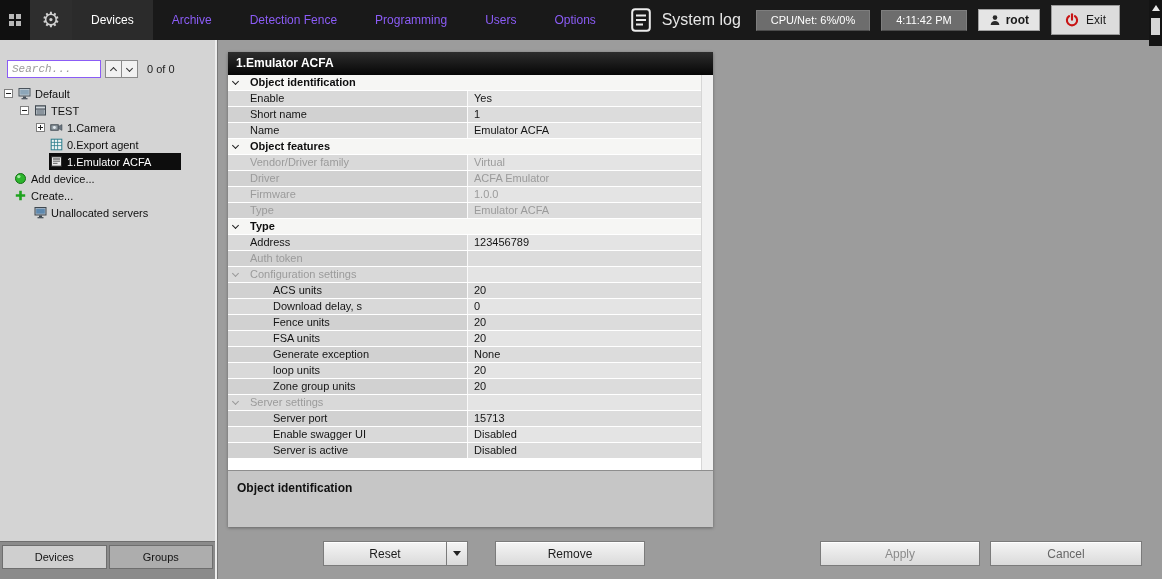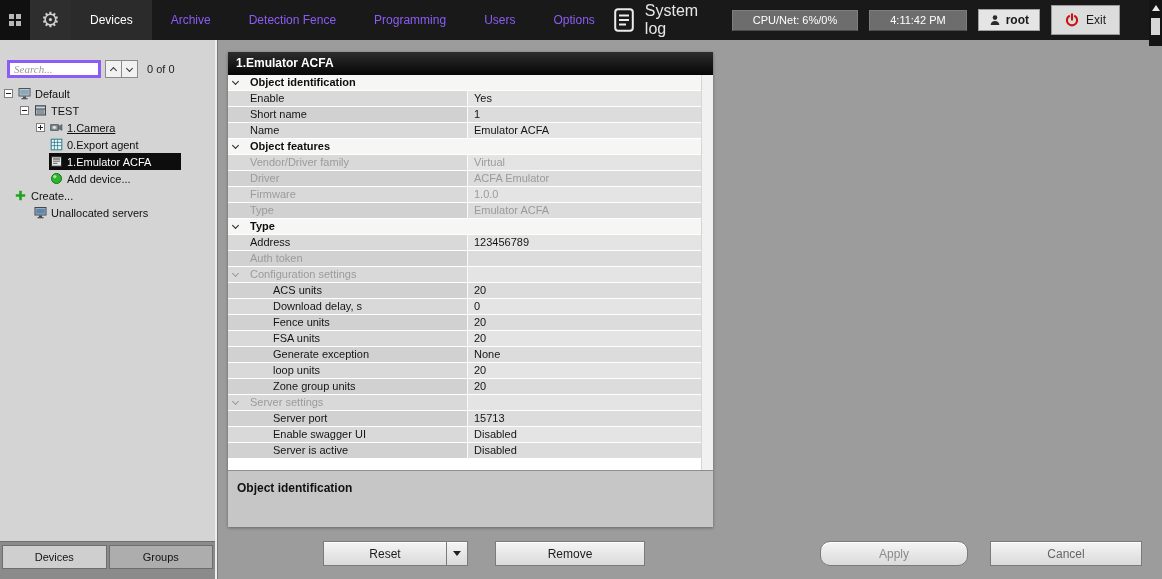--- a/index.html
+++ b/index.html
@@ -17,32 +17,32 @@
   .grid4{display:grid;grid-template-columns:5px 5px;grid-gap:2px;}
   .grid4 i{width:5px;height:5px;background:#b8b8b8;}
   .gear-btn{width:42px;background:#2e2e2e;display:flex;align-items:center;justify-content:center;cursor:pointer;}
   .gear{font-size:21px;color:#cfcfcf;font-family:"DejaVu Sans",sans-serif;line-height:1;}
   .tabs{display:flex;align-items:stretch;}
   .tab{padding:0 19px;line-height:40px;font-size:12px;color:#8b5cf6;cursor:pointer;white-space:nowrap;}
   .tab.active{background:#2b2b2b;color:#fff;}
   .tb-right{margin-left:auto;display:flex;align-items:center;gap:11px;padding-right:42px;}
   .syslog-icon{display:flex;align-items:center;cursor:pointer;}
   .syslog-label{font-size:16px;color:#e6e6e6;cursor:pointer;margin-right:4px;}
-  .badge{background:#6d6d6d;border:1px solid #7e7e7e;border-bottom-color:#4c4c4c;color:#fff;font-size:11px;height:21px;line-height:19px;padding:0 20px;white-space:nowrap;}
+  .badge{background:#6d6d6d;border:1px solid #7e7e7e;border-bottom-color:#4c4c4c;color:#fff;font-size:11px;height:21px;line-height:19px;padding:0 14px;white-space:nowrap;}
   .user-badge{background:#e5e5e5;border:1px solid #a0a0a0;color:#1a1a1a;height:22px;display:flex;align-items:center;gap:5px;padding:0 10px;font-size:12px;font-weight:600;cursor:pointer;}
   .exit-btn{background:#dcdcdc;border:1px solid #9a9a9a;height:30px;display:flex;align-items:center;gap:7px;padding:0 13px;font-size:12px;color:#1a1a1a;cursor:pointer;font-family:inherit;}
   .scrollstrip{position:absolute;right:0;top:0;width:13px;height:46px;background:#141414;}
   .scroll-up{width:0;height:0;border-left:4px solid transparent;border-right:4px solid transparent;border-bottom:6px solid #e8e8e8;margin:5px auto 0;}
   .scroll-thumb{width:9px;height:17px;background:#d6d6d6;margin:7px auto 0;}
 
   
   .sidebar{position:absolute;left:0;top:40px;width:215px;bottom:0;background:#d4d4d4;}
   .v-divider{position:absolute;left:215px;top:40px;bottom:0;width:3px;background:#ededed;border-right:1px solid #787878;}
   .search-row{display:flex;align-items:center;padding:20px 6px 0 7px;}
-  .search-input{width:94px;height:18px;border:3px solid #8b5cf6;font-family:Liberation Serif, serif;font-size:11px;padding:0 4px;color:#333;background:#fff;outline:none;}
+  .search-input{width:94px;height:18px;border:1px solid #8b5cf6;font-family:Liberation Mono, monospace;font-size:11px;padding:0 4px;color:#333;background:#fff;outline:none;}
   .search-input::placeholder{color:#9a9a9a;font-style:italic;}
   .nav-btn{width:17px;height:18px;background:#f1f1f1;border:1px solid #8a8a8a;display:flex;align-items:center;justify-content:center;margin-left:4px;cursor:pointer;}
   .nav-btn + .nav-btn{margin-left:-1px;}
   .chev-up{width:5px;height:5px;border-left:1.5px solid #333;border-top:1.5px solid #333;transform:rotate(45deg);margin-top:2px;}
   .chev-dn{width:5px;height:5px;border-right:1.5px solid #333;border-bottom:1.5px solid #333;transform:rotate(45deg);margin-bottom:2px;}
   .result-count{font-size:11px;color:#222;margin-left:9px;}
   .tree{margin-top:7px;}
   .tree-item{display:flex;align-items:center;height:17px;font-size:11px;color:#101010;cursor:pointer;white-space:nowrap;}
   .exp{width:9px;height:9px;border:1px solid #7e7e7e;background:#fff;flex:none;margin-right:4px;position:relative;}
   .exp::before{content:"";position:absolute;left:1px;top:3px;width:5px;height:1px;background:#222;}
@@ -77,21 +77,21 @@
   .desc-title{font-weight:bold;font-size:12px;color:#111;}
 
   
   .btn{position:absolute;top:541px;height:25px;background:linear-gradient(#f5f5f5,#dadada);border:1px solid #7b7b7b;box-shadow:inset 0 1px 0 #fff;font-family:inherit;font-size:12px;color:#1c1c1c;cursor:pointer;}
   .split{position:absolute;left:323px;top:541px;display:flex;}
   .split .btn{position:static;top:auto;}
   .btn.reset{width:124px;height:25px;}
   .btn.drop{width:22px;height:25px;margin-left:-1px;display:flex;align-items:center;justify-content:center;}
   .tri-down{width:0;height:0;border-left:4px solid transparent;border-right:4px solid transparent;border-top:5px solid #222;}
   .btn.remove{left:495px;width:150px;}
-  .btn.apply{left:820px;width:148px;color:#8b8b8b;border-radius:10px;}
+  .btn.apply{left:820px;width:160px;color:#8b8b8b;}
   .btn.cancel{left:990px;width:152px;color:#666;}
 </style>
 </head>
 <body>
 
 <header class="topbar">
   <div class="win-btn">
     <span class="grid4">
         <i></i>
         <i></i>
@@ -178,21 +178,21 @@
             <svg width="13" height="13" viewBox="0 0 13 13">
               <rect x="1.5" y="2" width="10" height="9" fill="#aab3ba" stroke="#3e474f"></rect>
               <rect x="1.5" y="2" width="10" height="3" fill="#cfd6db" stroke="#3e474f"></rect>
               <rect x="3" y="6.5" width="7" height="1" fill="#6b7680"></rect>
               <rect x="3" y="8.5" width="7" height="1" fill="#6b7680"></rect>
             </svg>
           </span>
           <span class="tlabel">TEST</span>
         </span>
       </div>
-      <div class="tree-item" style="padding-left: 36px; text-decoration: underline;">
+      <div class="tree-item" style="padding-left: 36px;">
         <span class="exp plus"></span>
         <span class="hl">
           <span class="ticon">
             <svg width="13" height="13" viewBox="0 0 13 13">
               <rect x="0.8" y="3.8" width="7.4" height="5.4" fill="#97a1a9" stroke="#3e474f"></rect>
               <circle cx="4.4" cy="6.5" r="1.4" fill="#e4ebf0"></circle>
               <path d="M8.4 5.4l3.6-1.8v5.8L8.4 7.6z" fill="#6b7680" stroke="#3e474f" stroke-width="0.5"></path>
             </svg>
           </span>
           <span class="tlabel">1.Camera</span>
@@ -217,21 +217,21 @@
             <svg width="13" height="13" viewBox="0 0 13 13">
               <rect x="1.5" y="1.8" width="10" height="9.4" fill="#e9e9e9" stroke="#2b2b2b"></rect>
               <rect x="3" y="3.4" width="7" height="1.2" fill="#555"></rect>
               <rect x="3" y="5.6" width="7" height="1.2" fill="#777"></rect>
               <rect x="3" y="7.8" width="4.5" height="1.2" fill="#777"></rect>
             </svg>
           </span>
           <span class="tlabel">1.Emulator ACFA</span>
         </span>
       </div>
-      <div class="tree-item" style="padding-left: 36px;">
+      <div class="tree-item" style="">
         <span class="exp-spacer"></span>
         <span class="hl">
           <span class="ticon">
             <svg width="13" height="13" viewBox="0 0 13 13">
               <circle cx="6.5" cy="6.5" r="5" fill="#2db52d" stroke="#157015"></circle>
               <circle cx="4.8" cy="4.6" r="1.7" fill="#9fe99f"></circle>
             </svg>
           </span>
           <span class="tlabel">Add device...</span>
         </span>

